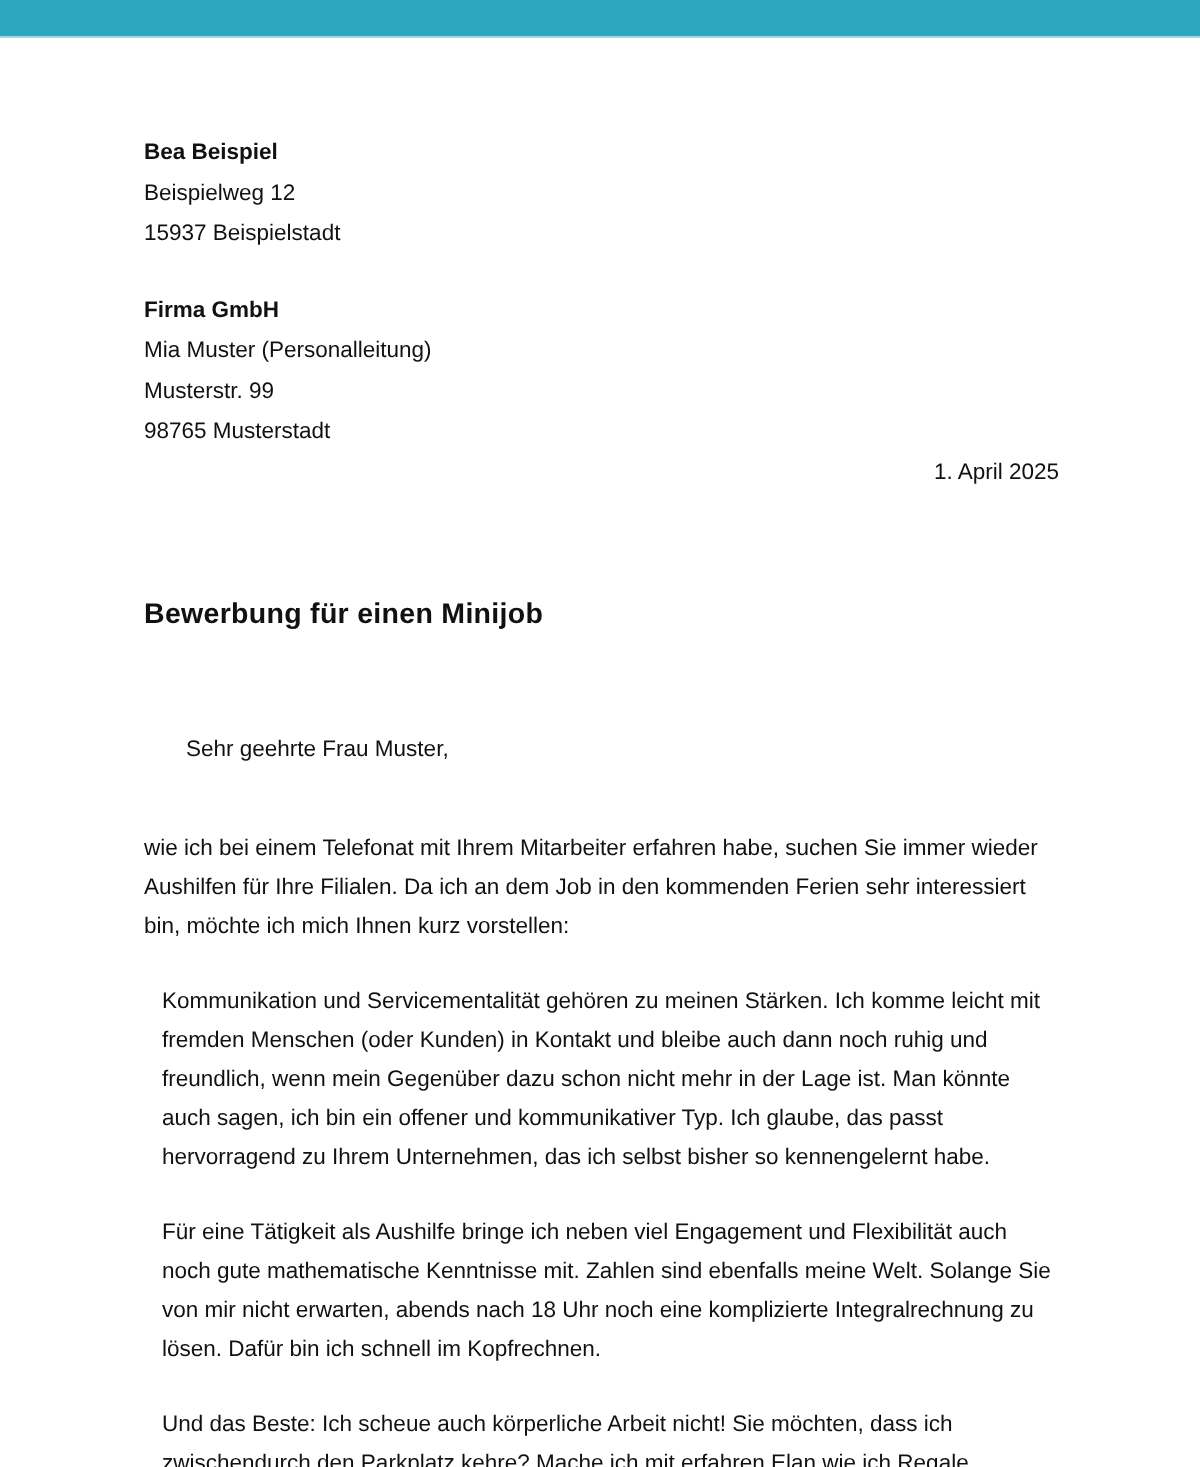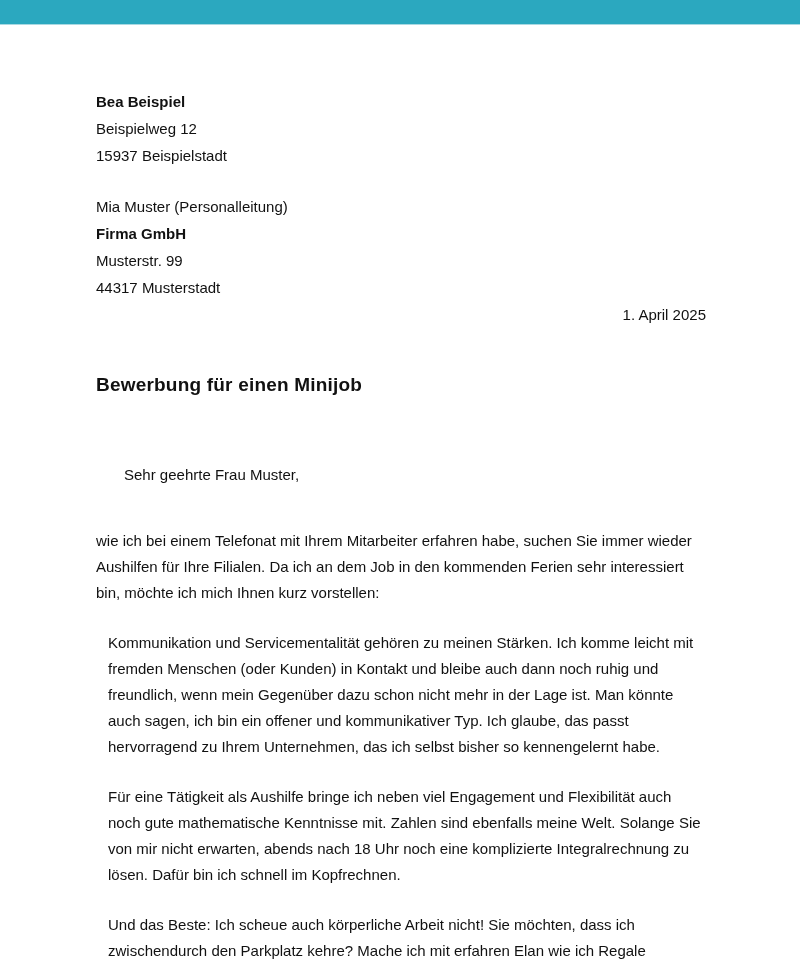--- a/index.html
+++ b/index.html
@@ -24,21 +24,21 @@
     line-height: 27px;
   }
   .addr-line { display: block; }
   .bold { font-weight: bold; }
   .recipient { margin-top: 24px; }
   .date-line {
     text-align: right;
     line-height: 27px;
   }
   .subject {
-    margin-top: 43px;
+    margin-top: 68px;
     font-size: 19px;
     font-weight: bold;
     line-height: 28px;
     letter-spacing: 0.2px;
   }
   .salutation {
     margin-top: 62px;
     line-height: 27px;
     margin-left: 28px;
   }
@@ -56,24 +56,24 @@
 
 <main class="letter">
 
   <section class="sender">
     <span class="addr-line bold">Bea Beispiel</span>
     <span class="addr-line">Beispielweg 12</span>
     <span class="addr-line">15937 Beispielstadt</span>
   </section>
 
   <section class="recipient">
+    <span class="addr-line bold">Firma GmbH</span>
     <span class="addr-line">Mia Muster (Personalleitung)</span>
-    <span class="addr-line bold">Firma GmbH</span>
     <span class="addr-line">Musterstr. 99</span>
-    <span class="addr-line">44317 Musterstadt</span>
+    <span class="addr-line">98765 Musterstadt</span>
   </section>
 
   <div class="date-line">1. April 2025</div>
 
   <h1 class="subject">Bewerbung für einen Minijob</h1>
 
   <p class="salutation">Sehr geehrte Frau Muster,</p>
 
   <p class="body-par">wie ich bei einem Telefonat mit Ihrem Mitarbeiter erfahren habe, suchen Sie immer wieder Aushilfen für Ihre Filialen. Da ich an dem Job in den kommenden Ferien sehr interessiert bin, möchte ich mich Ihnen kurz vorstellen:</p>
   <p class="body-par">Kommunikation und Servicementalität gehören zu meinen Stärken. Ich komme leicht mit fremden Menschen (oder Kunden) in Kontakt und bleibe auch dann noch ruhig und freundlich, wenn mein Gegenüber dazu schon nicht mehr in der Lage ist. Man könnte auch sagen, ich bin ein offener und kommunikativer Typ. Ich glaube, das passt hervorragend zu Ihrem Unternehmen, das ich selbst bisher so kennengelernt habe.</p>

